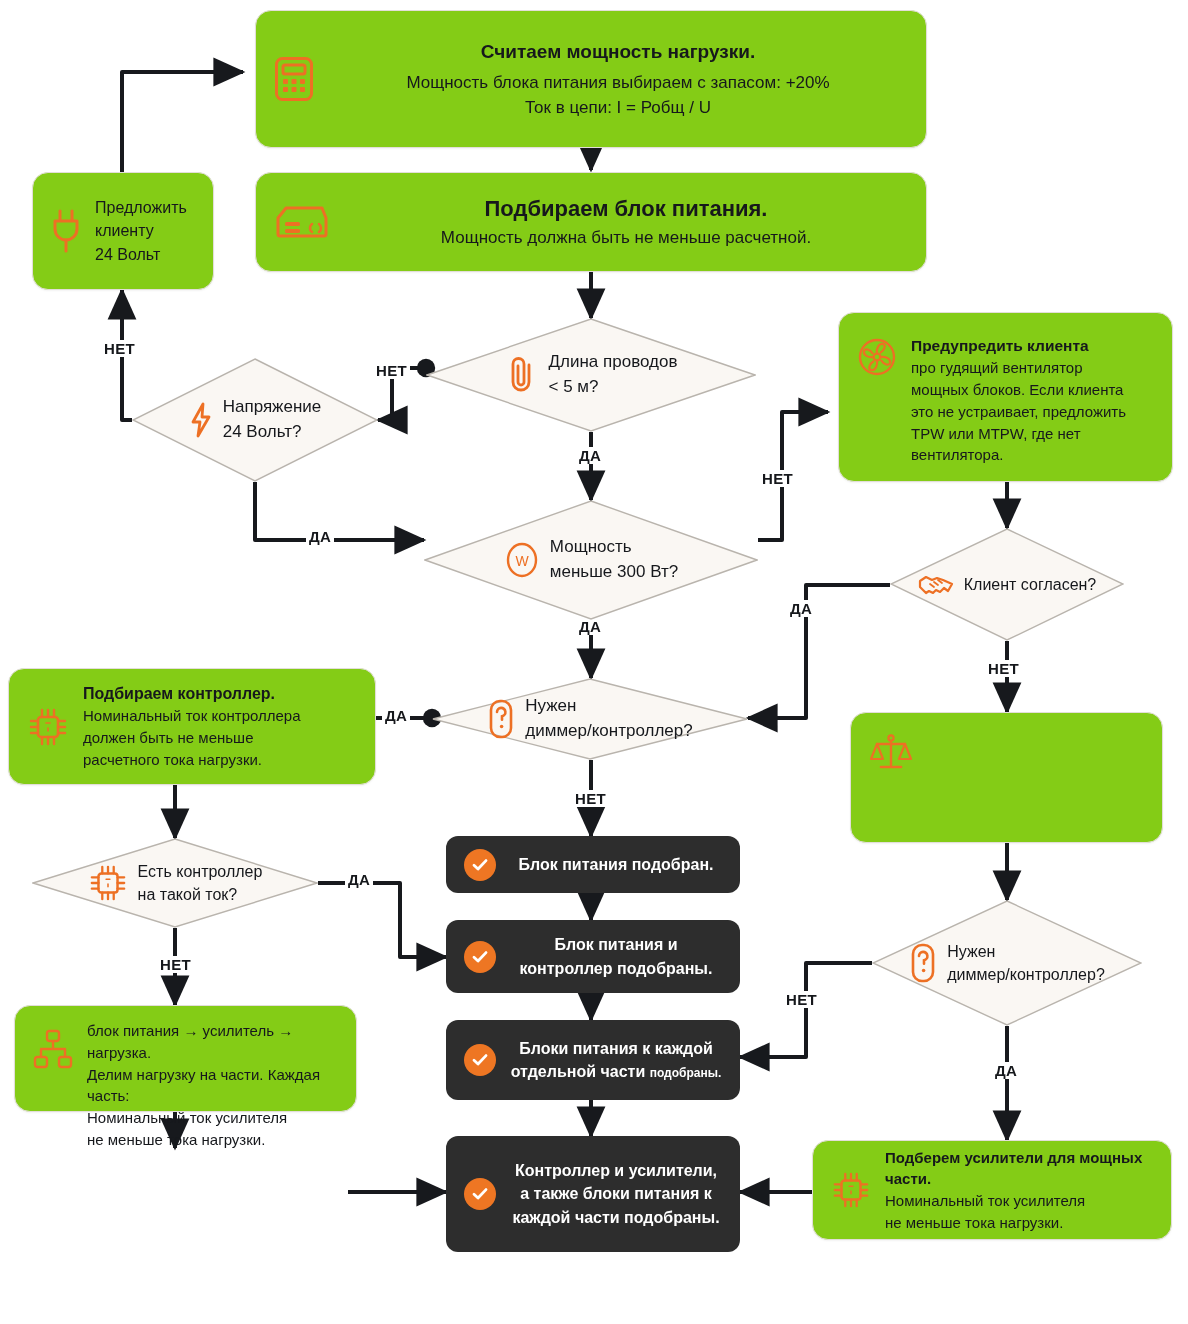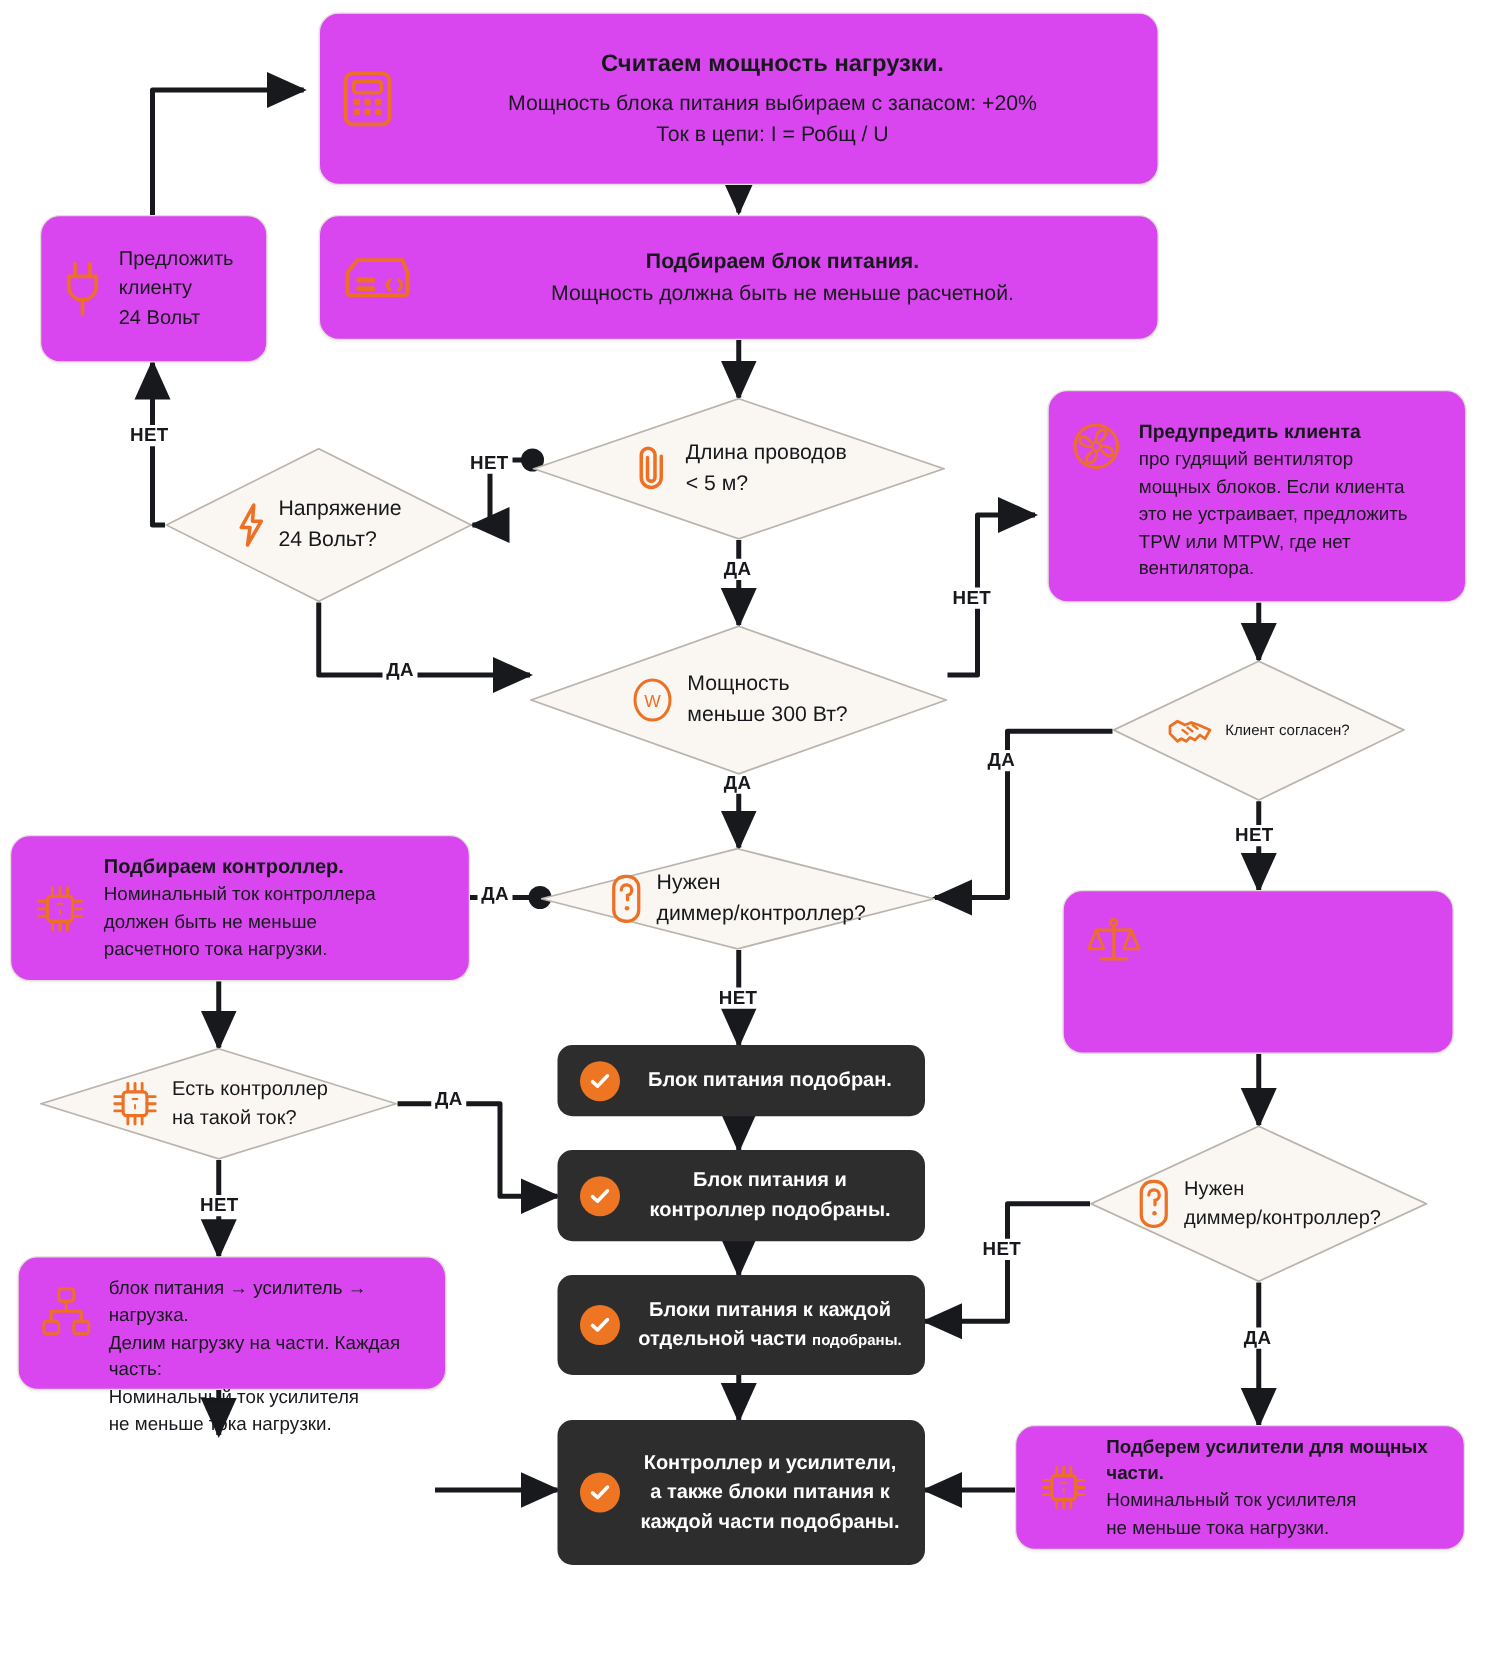--- a/index.html
+++ b/index.html
@@ -2,21 +2,21 @@
 <html><head>
 <meta charset="utf-8">
 <style>
   html,body{margin:0;padding:0;background:#ffffff;}
   body{font-family:"Liberation Sans","DejaVu Sans",sans-serif;}
   #stage{position:relative;width:1188px;height:1324px;background:#fff;overflow:hidden;}
 
   
   .node{position:absolute;box-sizing:border-box;}
   .proc{
-    background:#d946ef;border:1px solid #e2ded8;border-radius:16px;
+    background:#84cc16;border:1px solid #e2ded8;border-radius:16px;
     display:flex;align-items:center;gap:14px;padding:14px 18px;
     color:#16181c;box-shadow:0 1px 2px rgba(0,0,0,.05);
   }
   .proc .txt{flex:1;}
   .proc .txt .ttl{font-weight:bold;}
   .center .txt{text-align:center;}
   .proc .ln{display:block;line-height:1.45;}
 
   .dark{
     background:#2d2d2d;border-radius:12px;color:#ffffff;
@@ -177,21 +177,21 @@
   <div class="node proc center" style="left:255px;top:172px;width:672px;height:100px;">
     <span class="ic">
       <svg width="56" height="40" viewBox="0 0 56 40">
           <path d="M4 16 L12 6 h36 l4 10 v16 a2 2 0 0 1 -2 2 H6 a2 2 0 0 1 -2 -2 z" fill="none" stroke="#ed7024" stroke-width="3" stroke-linejoin="round"></path>
           <rect x="11" y="20" width="15" height="4" rx="1.6" fill="#ed7024"></rect>
           <rect x="11" y="27" width="15" height="4" rx="1.6" fill="#ed7024"></rect>
           <path d="M38 22 a5 5 0 0 0 0 8 M45 22 a5 5 0 0 1 0 8" stroke="#ed7024" stroke-width="2.6" fill="none" stroke-linecap="round"></path>
         </svg>
     </span>
     <span class="txt">
-      <span class="ln ttl" style="font-size:17px;margin-bottom:1px;">Подбираем блок питания.</span>
+      <span class="ln ttl" style="font-size:22px;margin-bottom:1px;">Подбираем блок питания.</span>
       <span class="ln" style="font-size:17px;">Мощность должна быть не меньше расчетной.</span>
     </span>
   </div>
 
   <div class="dec" style="left:426px;top:318px;width:330px;height:114px;">
     <svg class="dshape" width="330" height="114" viewBox="0 0 330 114">
         <polygon points="165,1 329,57 165,113 1,57" fill="#faf7f3" stroke="#b9b4ad" stroke-width="1.4"></polygon>
       </svg>
     <span class="inner">
       <span class="ic">
@@ -267,21 +267,21 @@
         <polygon points="117,1 233,56 117,112 1,56" fill="#faf7f3" stroke="#b9b4ad" stroke-width="1.4"></polygon>
       </svg>
     <span class="inner">
       <span class="ic">
         <svg width="36" height="30" viewBox="0 0 36 30">
             <path d="M2 11 l6 -4 l6 3 l5 -2 l6 2 l9 4 l-4 7 l-4 -3 l-4 4 l-4 -2 l-3 3 l-4 -2 l-3 2 l-6 -6 z" fill="none" stroke="#ed7024" stroke-width="2.2" stroke-linejoin="round"></path>
             <path d="M12 14 l4 3 M16 12 l4 3 M20 10 l4 3" stroke="#ed7024" stroke-width="1.8" fill="none" stroke-linecap="round"></path>
           </svg>
       </span>
       <span class="dtxt">
-        <span class="ln" style="font-size:12px;">Клиент согласен?</span>
+        <span class="ln" style="font-size:16px;">Клиент согласен?</span>
       </span>
     </span>
   </div>
 
   <div class="dec" style="left:432px;top:678px;width:316px;height:82px;">
     <svg class="dshape" width="316" height="82" viewBox="0 0 316 82">
         <polygon points="158,1 315,41 158,81 1,41" fill="#faf7f3" stroke="#b9b4ad" stroke-width="1.4"></polygon>
       </svg>
     <span class="inner">
       <span class="ic">

